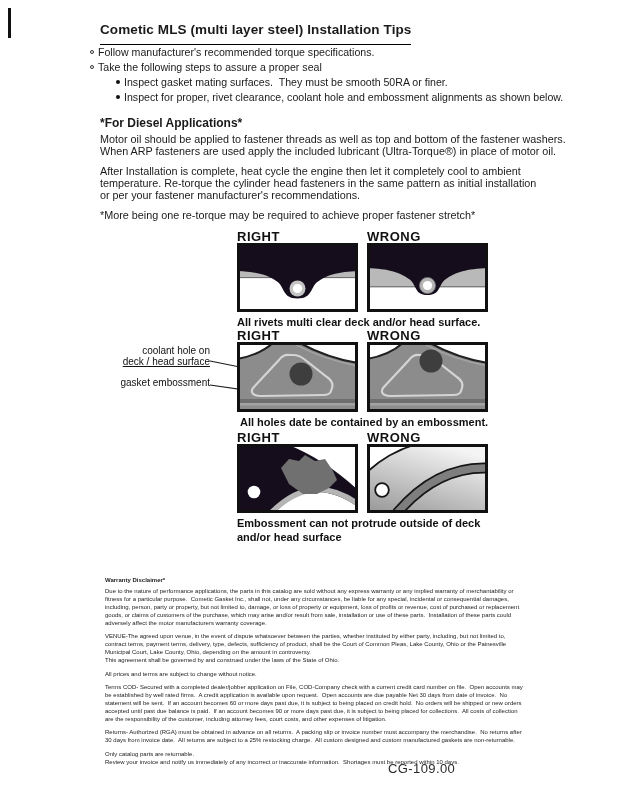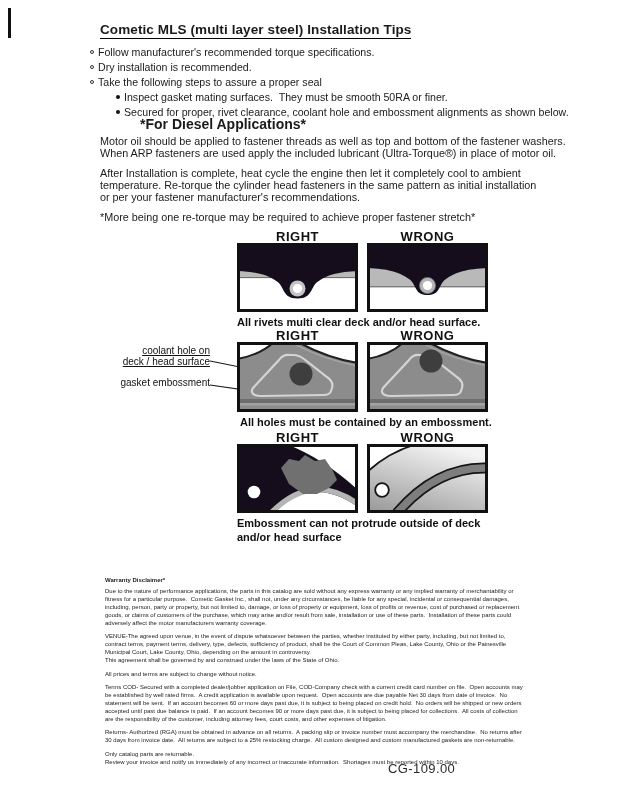--- a/index.html
+++ b/index.html
@@ -5,33 +5,33 @@
   * { margin:0; padding:0; box-sizing:border-box; }
   body { background:#ffffff; }
   #page {
     position:relative; width:618px; height:800px; background:#ffffff;
     font-family:"Liberation Sans", sans-serif; color:#1a1a1a; overflow:hidden;
   }
   .abs { position:absolute; }
   
   .title {
     font-size:13.5px; font-weight:bold; letter-spacing:0.1px;
-    border-bottom:1.6px solid #000; padding-bottom:1px; display:inline-block;
+    border-bottom:1.6px solid #000; padding-bottom:7px; display:inline-block;
   }
   
   .bullets { font-size:10.6px; line-height:15px; }
   .brow { display:flex; align-items:flex-start; white-space:pre; }
   .bmark { width:4px; height:4px; border:1px solid #333; border-radius:50%; margin:5px 4px 0 0; flex:none; }
   .sub { margin-left:26px;text-align:right; }
   .smark { width:4px; height:4px; background:#111; border-radius:50%; margin:5px 4px 0 0; flex:none; border:none; }
   
-  .dhead { font-size:14px; font-weight:bold; margin-bottom:4px;margin-left:40px; }
+  .dhead { font-size:12px; font-weight:bold; margin-bottom:4px; }
   .dpara { font-size:10.8px; line-height:11.9px; margin-bottom:8px; white-space:pre; }
   
-  .rwlabel { font-size:13px; font-weight:700; letter-spacing:0.5px; width:121px; text-align:center; color:#111; }
+  .rwlabel { font-size:13px; font-weight:700; letter-spacing:0.5px; width:121px; text-align:left; color:#111; }
   .caption { font-size:11px; font-weight:700; color:#111; white-space:pre; line-height:13.5px; }
   .ann { font-size:10px; color:#111; text-align:right; width:100px; line-height:11px; }
   
   .legal {
     width:730px; transform:scale(0.6); transform-origin:top left;
     font-size:10px; line-height:13px; color:#222;
   }
   .legal .lhead { font-weight:bold; margin-bottom:6px; }
   .legal p { margin-bottom:10px; white-space:pre; }
   .pageno { font-size:13px; letter-spacing:0.4px; color:#2a2a2a; }
@@ -49,33 +49,29 @@
     <span class="title">Cometic MLS (multi layer steel) Installation Tips</span>
   </div>
 
   <div class="abs bullets" style="left:90px; top:45px;">
     <div class="brow">
       <span class="bmark"></span>
       <span>Follow manufacturer's recommended torque specifications.</span>
     </div>
     <div class="brow">
       <span class="bmark"></span>
-      <span>Dry installation is recommended.</span>
-    </div>
-    <div class="brow">
-      <span class="bmark"></span>
       <span>Take the following steps to assure a proper seal</span>
     </div>
     <div class="brow sub">
       <span class="bmark smark"></span>
       <span>Inspect gasket mating surfaces.  They must be smooth 50RA or finer.</span>
     </div>
     <div class="brow sub">
       <span class="bmark smark"></span>
-      <span>Secured for proper, rivet clearance, coolant hole and embossment alignments as shown below.</span>
+      <span>Inspect for proper, rivet clearance, coolant hole and embossment alignments as shown below.</span>
     </div>
   </div>
 
   <div class="abs" style="left:100px; top:116px; width:460px;">
     <div class="dhead">*For Diesel Applications*</div>
     <div class="dpara">Motor oil should be applied to fastener threads as well as top and bottom of the fastener washers.
 When ARP fasteners are used apply the included lubricant (Ultra-Torque®) in place of motor oil.</div>
     <div class="dpara">After Installation is complete, heat cycle the engine then let it completely cool to ambient
 temperature. Re-torque the cylinder head fasteners in the same pattern as initial installation
 or per your fastener manufacturer's recommendations.</div>
@@ -107,21 +103,21 @@
       <circle cx="60.5" cy="42.5" r="4.6" fill="#ffffff"></circle>
       <rect x="1.5" y="1.5" width="118" height="66" fill="none" stroke="#111111" stroke-width="3"></rect>
     </svg>
   </div>
 
   <div class="abs caption" style="left:237px; top:316px;">All rivets multi clear deck and/or head surface.</div>
 
   <div class="abs rwlabel" style="left:237px; top:328px;">RIGHT</div>
   <div class="abs rwlabel" style="left:367px; top:328px;">WRONG</div>
 
-  <div class="abs ann" style="left:110px; top:345px;text-decoration:underline;">coolant hole on</div>
+  <div class="abs ann" style="left:110px; top:345px;">coolant hole on</div>
   <div class="abs ann" style="left:110px; top:356px;text-decoration:underline;">deck / head surface</div>
   <div class="abs ann" style="left:110px; top:377px;">gasket embossment</div>
   <svg class="abs" style="left:110px; top:340px;" width="200" height="60" viewBox="0 0 200 60">
     <line x1="100" y1="21" x2="184" y2="38" stroke="#1a1a1a" stroke-width="1.1"></line>
     <line x1="100" y1="45" x2="149" y2="52" stroke="#1a1a1a" stroke-width="1.1"></line>
   </svg>
 
   <div class="abs" style="left:237px; top:342px;">
     <svg width="121" height="70" viewBox="0 0 121 70">
       <rect x="0" y="0" width="121" height="70" fill="#ffffff"></rect>
@@ -145,21 +141,21 @@
       <rect x="0" y="61" width="121" height="2.5" fill="#a2a2a2"></rect>
       <path d="M37,0 Q23,13 0,17" fill="none" stroke="#1f1f1f" stroke-width="2"></path>
       <path d="M61,0 Q90,16 121,21" fill="none" stroke="#1f1f1f" stroke-width="2"></path>
       <path d="M59,3 Q88,18 121,24" fill="none" stroke="#a8a8a8" stroke-width="1.4"></path>
       <path d="M18,53 Q13,51 16,46 L42,18 Q46,12 53,13 L56,13 Q62,13 67,17 L90,35 Q97,40 95,46 L94,49 Q93,53 86,53 L24,54 Q20,54 18,53 Z" fill="none" stroke="#d4d4d4" stroke-width="2.2"></path>
       <circle cx="64" cy="19" r="11.5" fill="#3e3e3e"></circle>
       <rect x="1.5" y="1.5" width="118" height="67" fill="none" stroke="#111111" stroke-width="3"></rect>
     </svg>
   </div>
 
-  <div class="abs caption" style="left:240px; top:416px;">All holes must be contained by an embossment.</div>
+  <div class="abs caption" style="left:240px; top:416px;">All holes date be contained by an embossment.</div>
 
   <div class="abs rwlabel" style="left:237px; top:430px;">RIGHT</div>
   <div class="abs rwlabel" style="left:367px; top:430px;">WRONG</div>
 
   <div class="abs" style="left:237px; top:444px;">
     <svg width="121" height="69" viewBox="0 0 121 69">
       <rect x="0" y="0" width="121" height="69" fill="#ffffff"></rect>
       <path d="M0,0 L49,0 Q86,14 121,46 L121,63 Q75,30 36,69 L0,69 Z" fill="#150d1c"></path>
       <path d="M34,69 Q75,27 121,60" fill="none" stroke="#b5b5b5" stroke-width="5.5"></path>
       <path d="M44,24 L52,15 L62,17 L68,11 L78,17 L88,15 L96,27 L100,36 L92,44 L80,50 L66,50 L52,40 Z" fill="#707070"></path>

